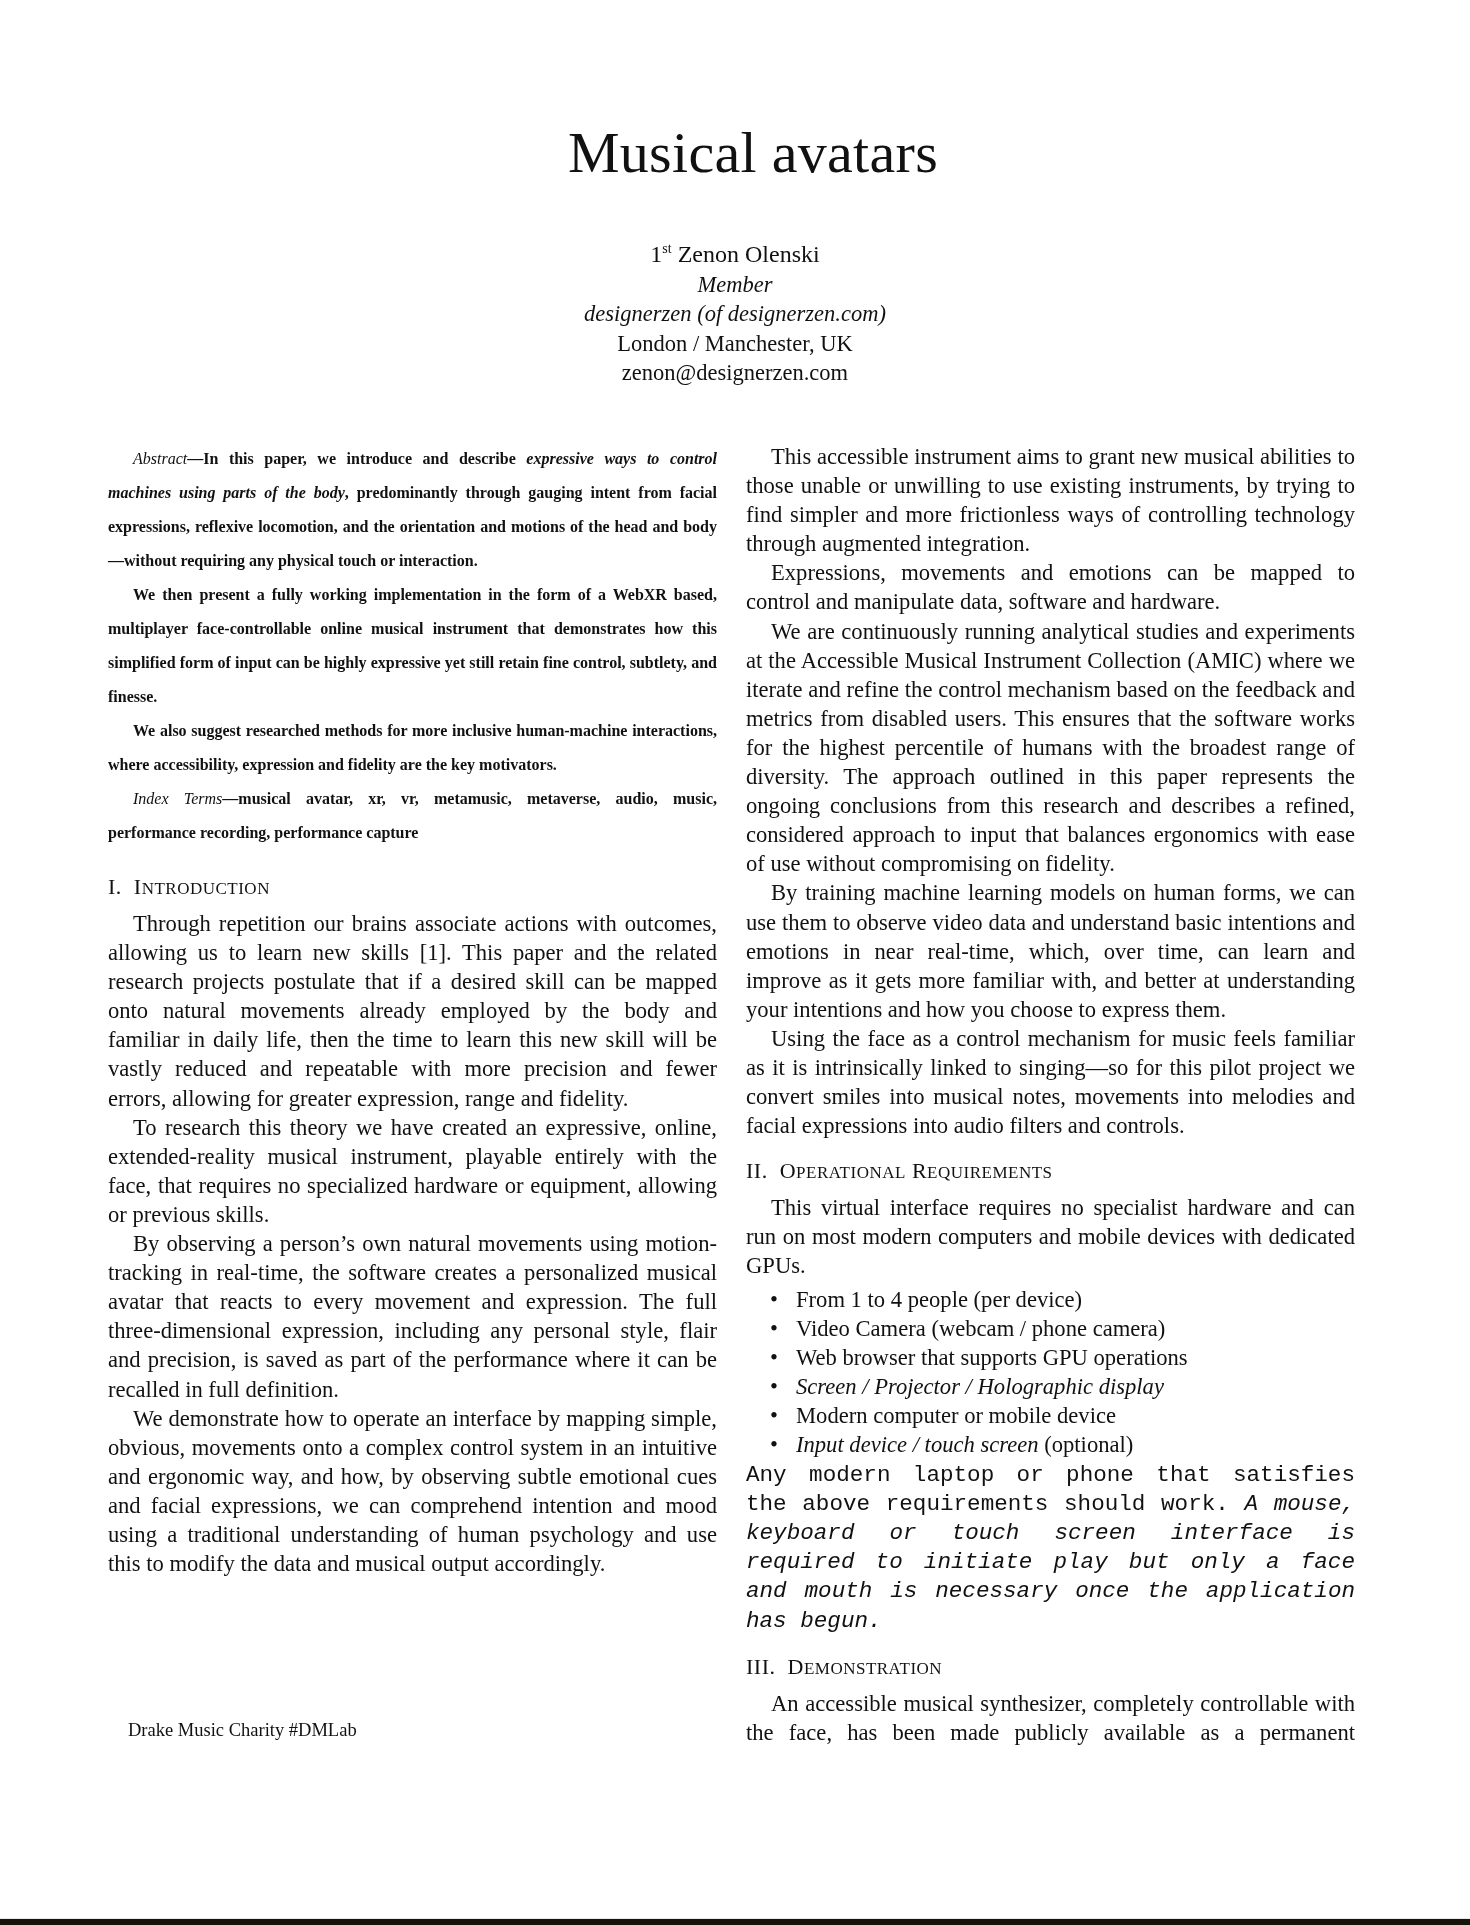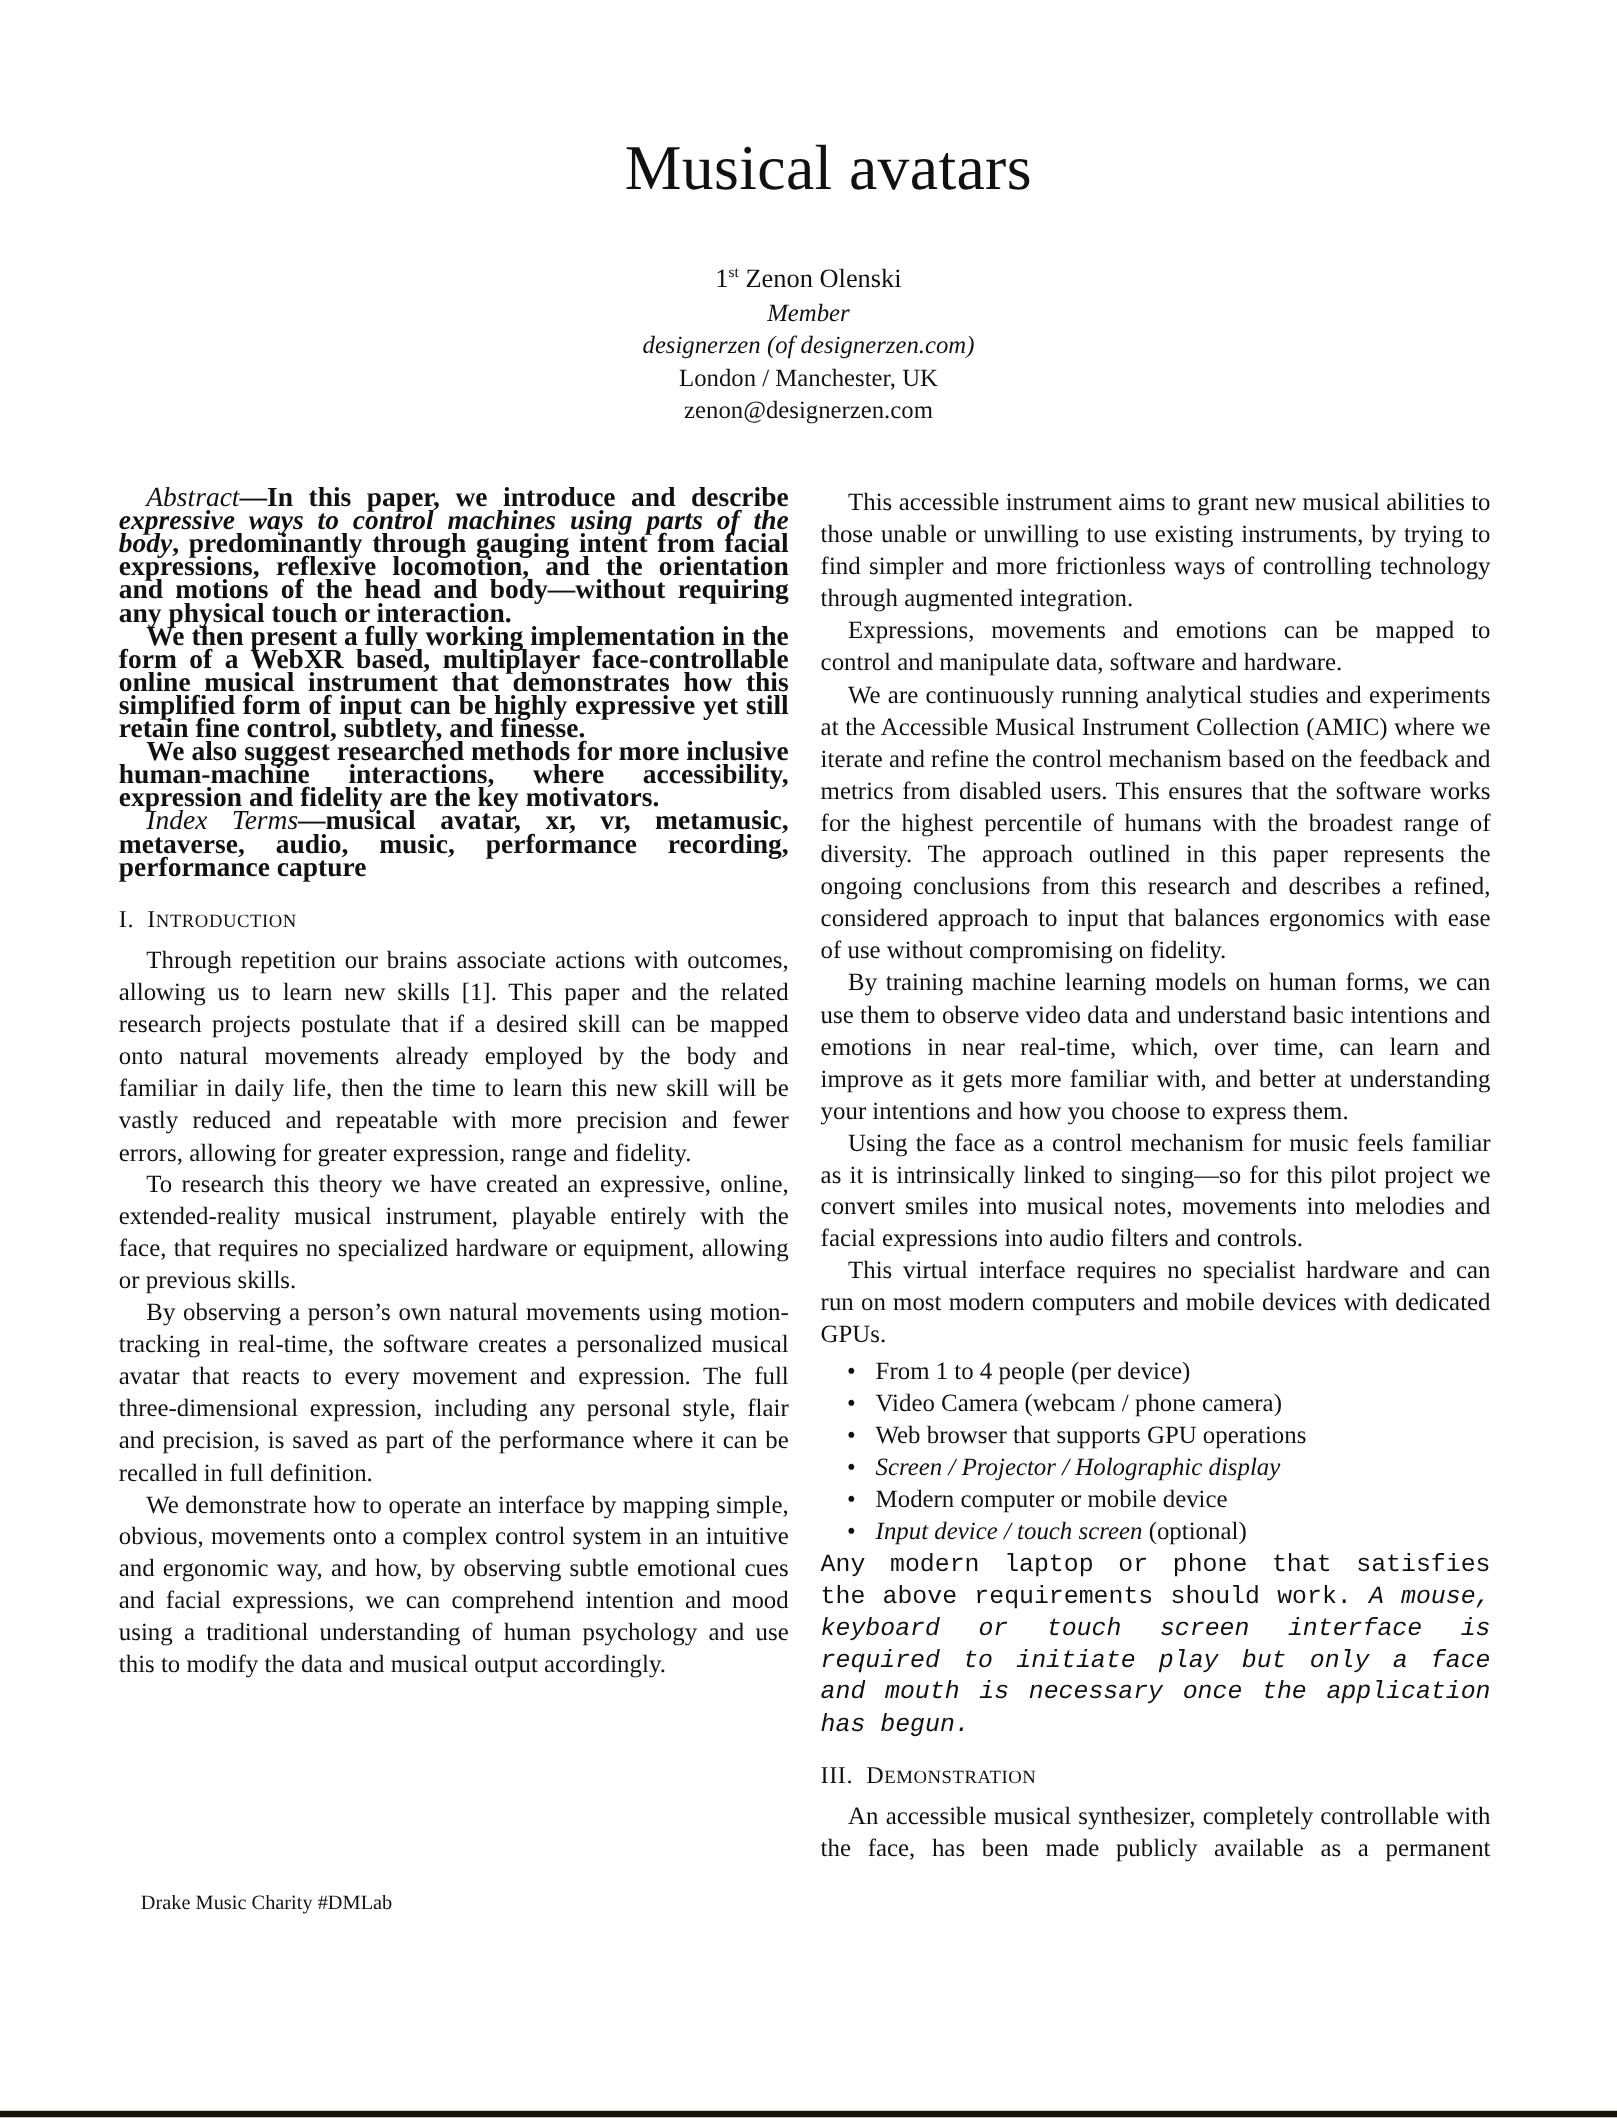--- a/index.html
+++ b/index.html
@@ -63,22 +63,22 @@
 
   p { margin: 0; text-align: justify; }
   .body-p {
     font-size: 22.6px;
     line-height: 29.1px;
     text-indent: 25px;
     hyphens: manual;
   }
   .abstract-p {
     font-weight: bold;
-    font-size: 25px;
-    line-height: 21px;
+    font-size: 16px;
+    line-height: 34px;
     text-indent: 25px;
   }
   .abstract-p .bi { font-weight: bold; font-style: italic; }
   .abstract-p .lead { font-weight: normal; font-style: italic; }
 
   .section-heading {
     text-align: left;
     font-size: 22px;
     line-height: 29px;
     margin: 16px 0 6px 0;
@@ -146,20 +146,25 @@
     <p class="body-p">We demonstrate how to operate an interface by mapping simple, obvious, movements onto a complex control system in an intuitive and ergonomic way, and how, by observing subtle emotional cues and facial expressions, we can comprehend intention and mood using a traditional understanding of human psychology and use this to modify the data and musical output accordingly.</p>
   </div>
 
   <div class="col col-right">
     <p class="body-p">This accessible instrument aims to grant new musical abilities to those unable or unwilling to use existing instruments, by trying to find simpler and more frictionless ways of controlling technology through augmented integration.</p>
     <p class="body-p">Expressions, movements and emotions can be mapped to control and manipulate data, software and hardware.</p>
     <p class="body-p">We are continuously running analytical studies and experiments at the Accessible Musical Instrument Collection (AMIC) where we iterate and refine the control mechanism based on the feedback and metrics from disabled users. This ensures that the software works for the highest percentile of humans with the broadest range of diversity. The approach outlined in this paper represents the ongoing conclusions from this research and describes a refined, considered approach to input that balances ergonomics with ease of use without compromising on fidelity.</p>
     <p class="body-p">By training machine learning models on human forms, we can use them to observe video data and understand basic intentions and emotions in near real-time, which, over time, can learn and improve as it gets more familiar with, and better at understanding your intentions and how you choose to express them.</p>
     <p class="body-p">Using the face as a control mechanism for music feels familiar as it is intrinsically linked to singing—so for this pilot project we convert smiles into musical notes, movements into melodies and facial expressions into audio filters and controls.</p>
 
+    <div class="section-heading">
+      <span>II.</span>&nbsp;
+      <span class="sc-big">O</span><span class="sc-small">perational</span>
+      <span class="sc-big">R</span><span class="sc-small">equirements</span>
+    </div>
 
     <p class="body-p">This virtual interface requires no specialist hardware and can run on most modern computers and mobile devices with dedicated GPUs.</p>
 
     <ul class="req-list">
       <li><span class="bullet">•</span><span class="it"></span><span>From 1 to 4 people (per device)</span></li>
       <li><span class="bullet">•</span><span class="it"></span><span>Video Camera (webcam / phone camera)</span></li>
       <li><span class="bullet">•</span><span class="it"></span><span>Web browser that supports GPU operations</span></li>
       <li><span class="bullet">•</span><span class="it">Screen / Projector / Holographic display</span><span></span></li>
       <li><span class="bullet">•</span><span class="it"></span><span>Modern computer or mobile device</span></li>
       <li><span class="bullet">•</span><span class="it">Input device / touch screen</span><span> (optional)</span></li>

